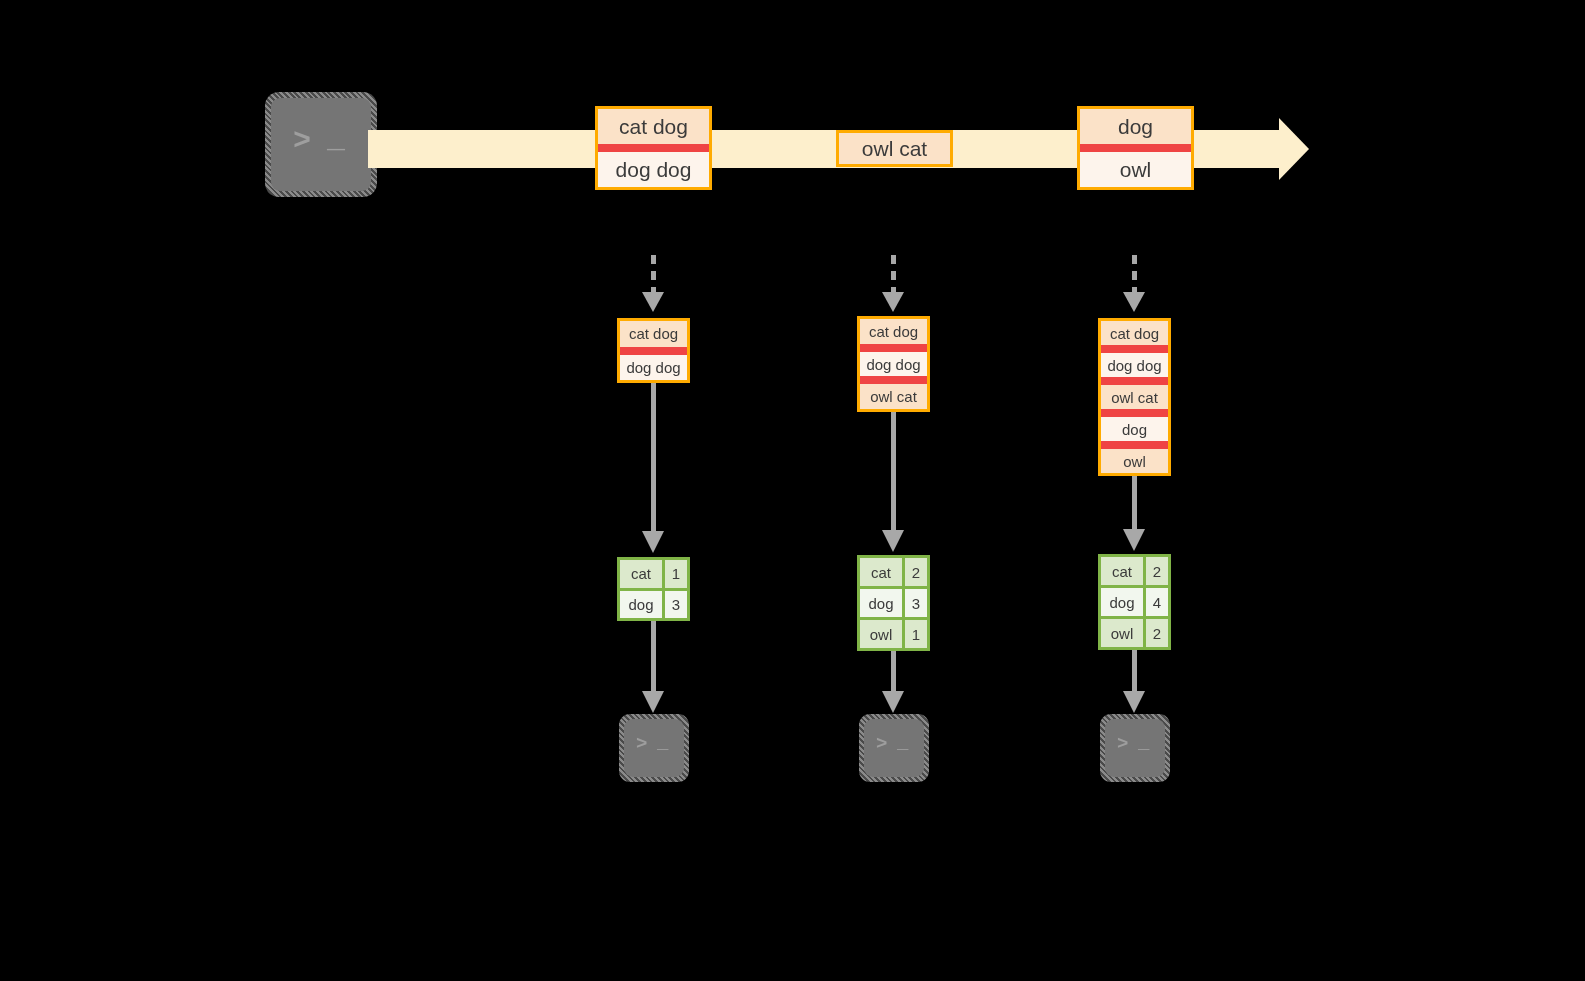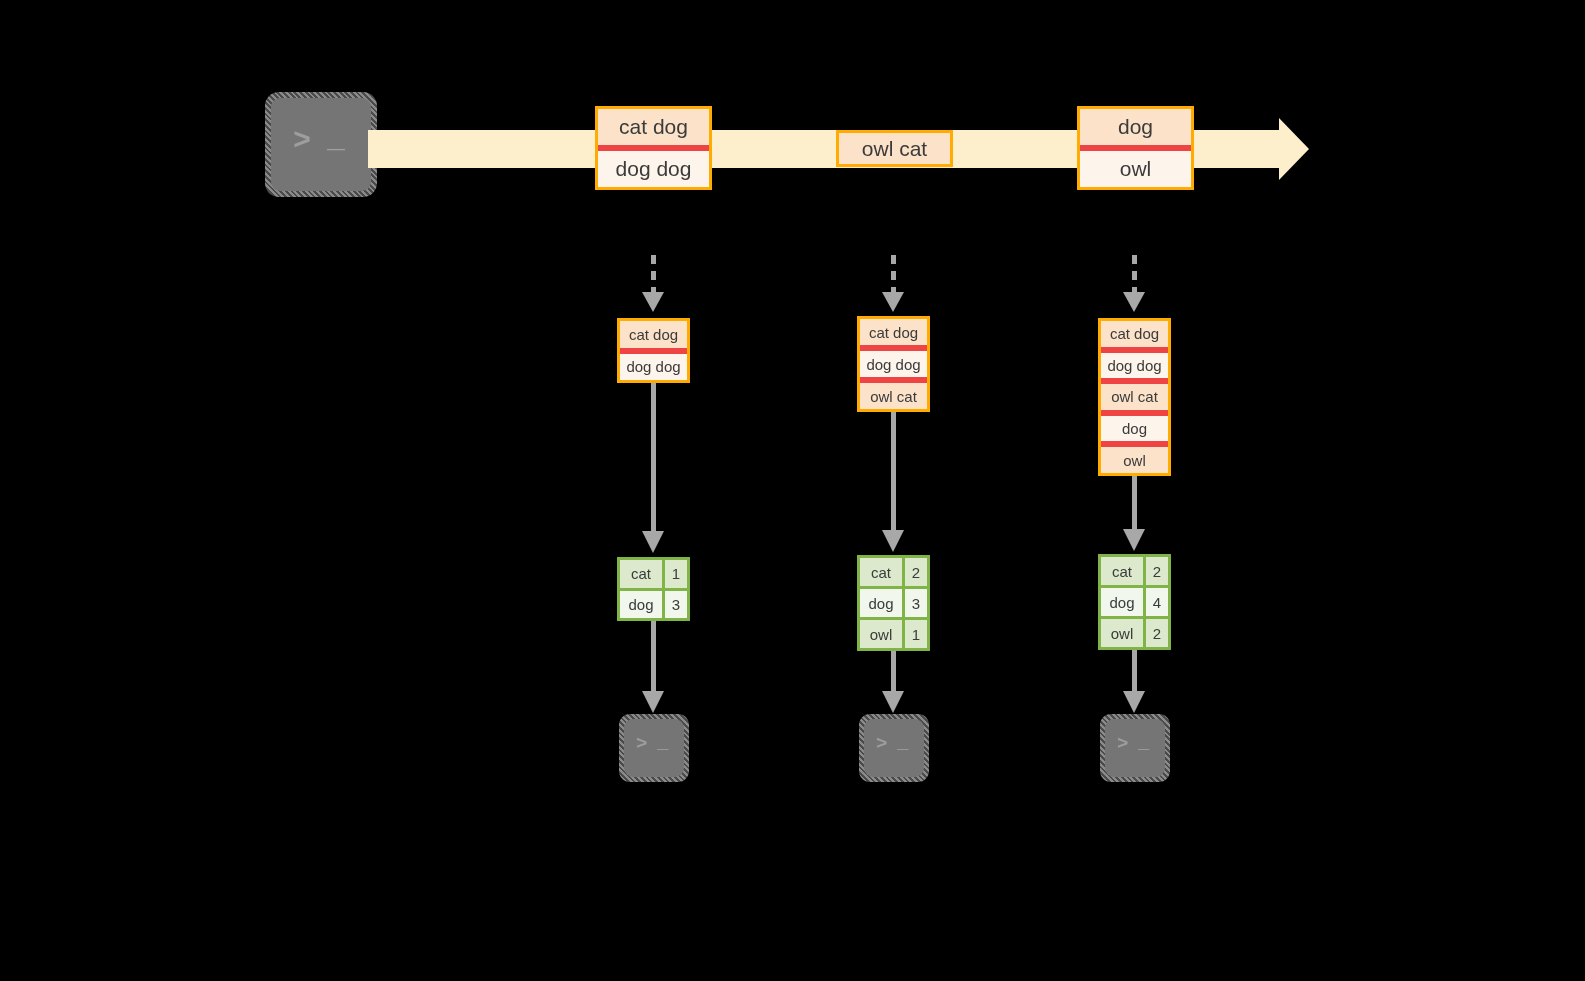--- a/index.html
+++ b/index.html
@@ -66,21 +66,21 @@
     display: flex;
     flex-direction: column;
   }
   .recrow {
     flex: 1 1 auto;
     display: flex;
     align-items: center;
     justify-content: center;
     color: #3b3b3b;
     white-space: nowrap;
-    border-bottom: 6px solid #ef4444;
+    border-bottom: 8px solid #ef4444;
   }
   .recrow:last-child { border-bottom: none; }
   .recrow.shade-a { background: #fbe2c8; }
   .recrow.shade-b { background: #fdf4ec; }
 
   
   .restable {
     position: absolute;
     border: 3px solid #80b447;
     display: flex;

